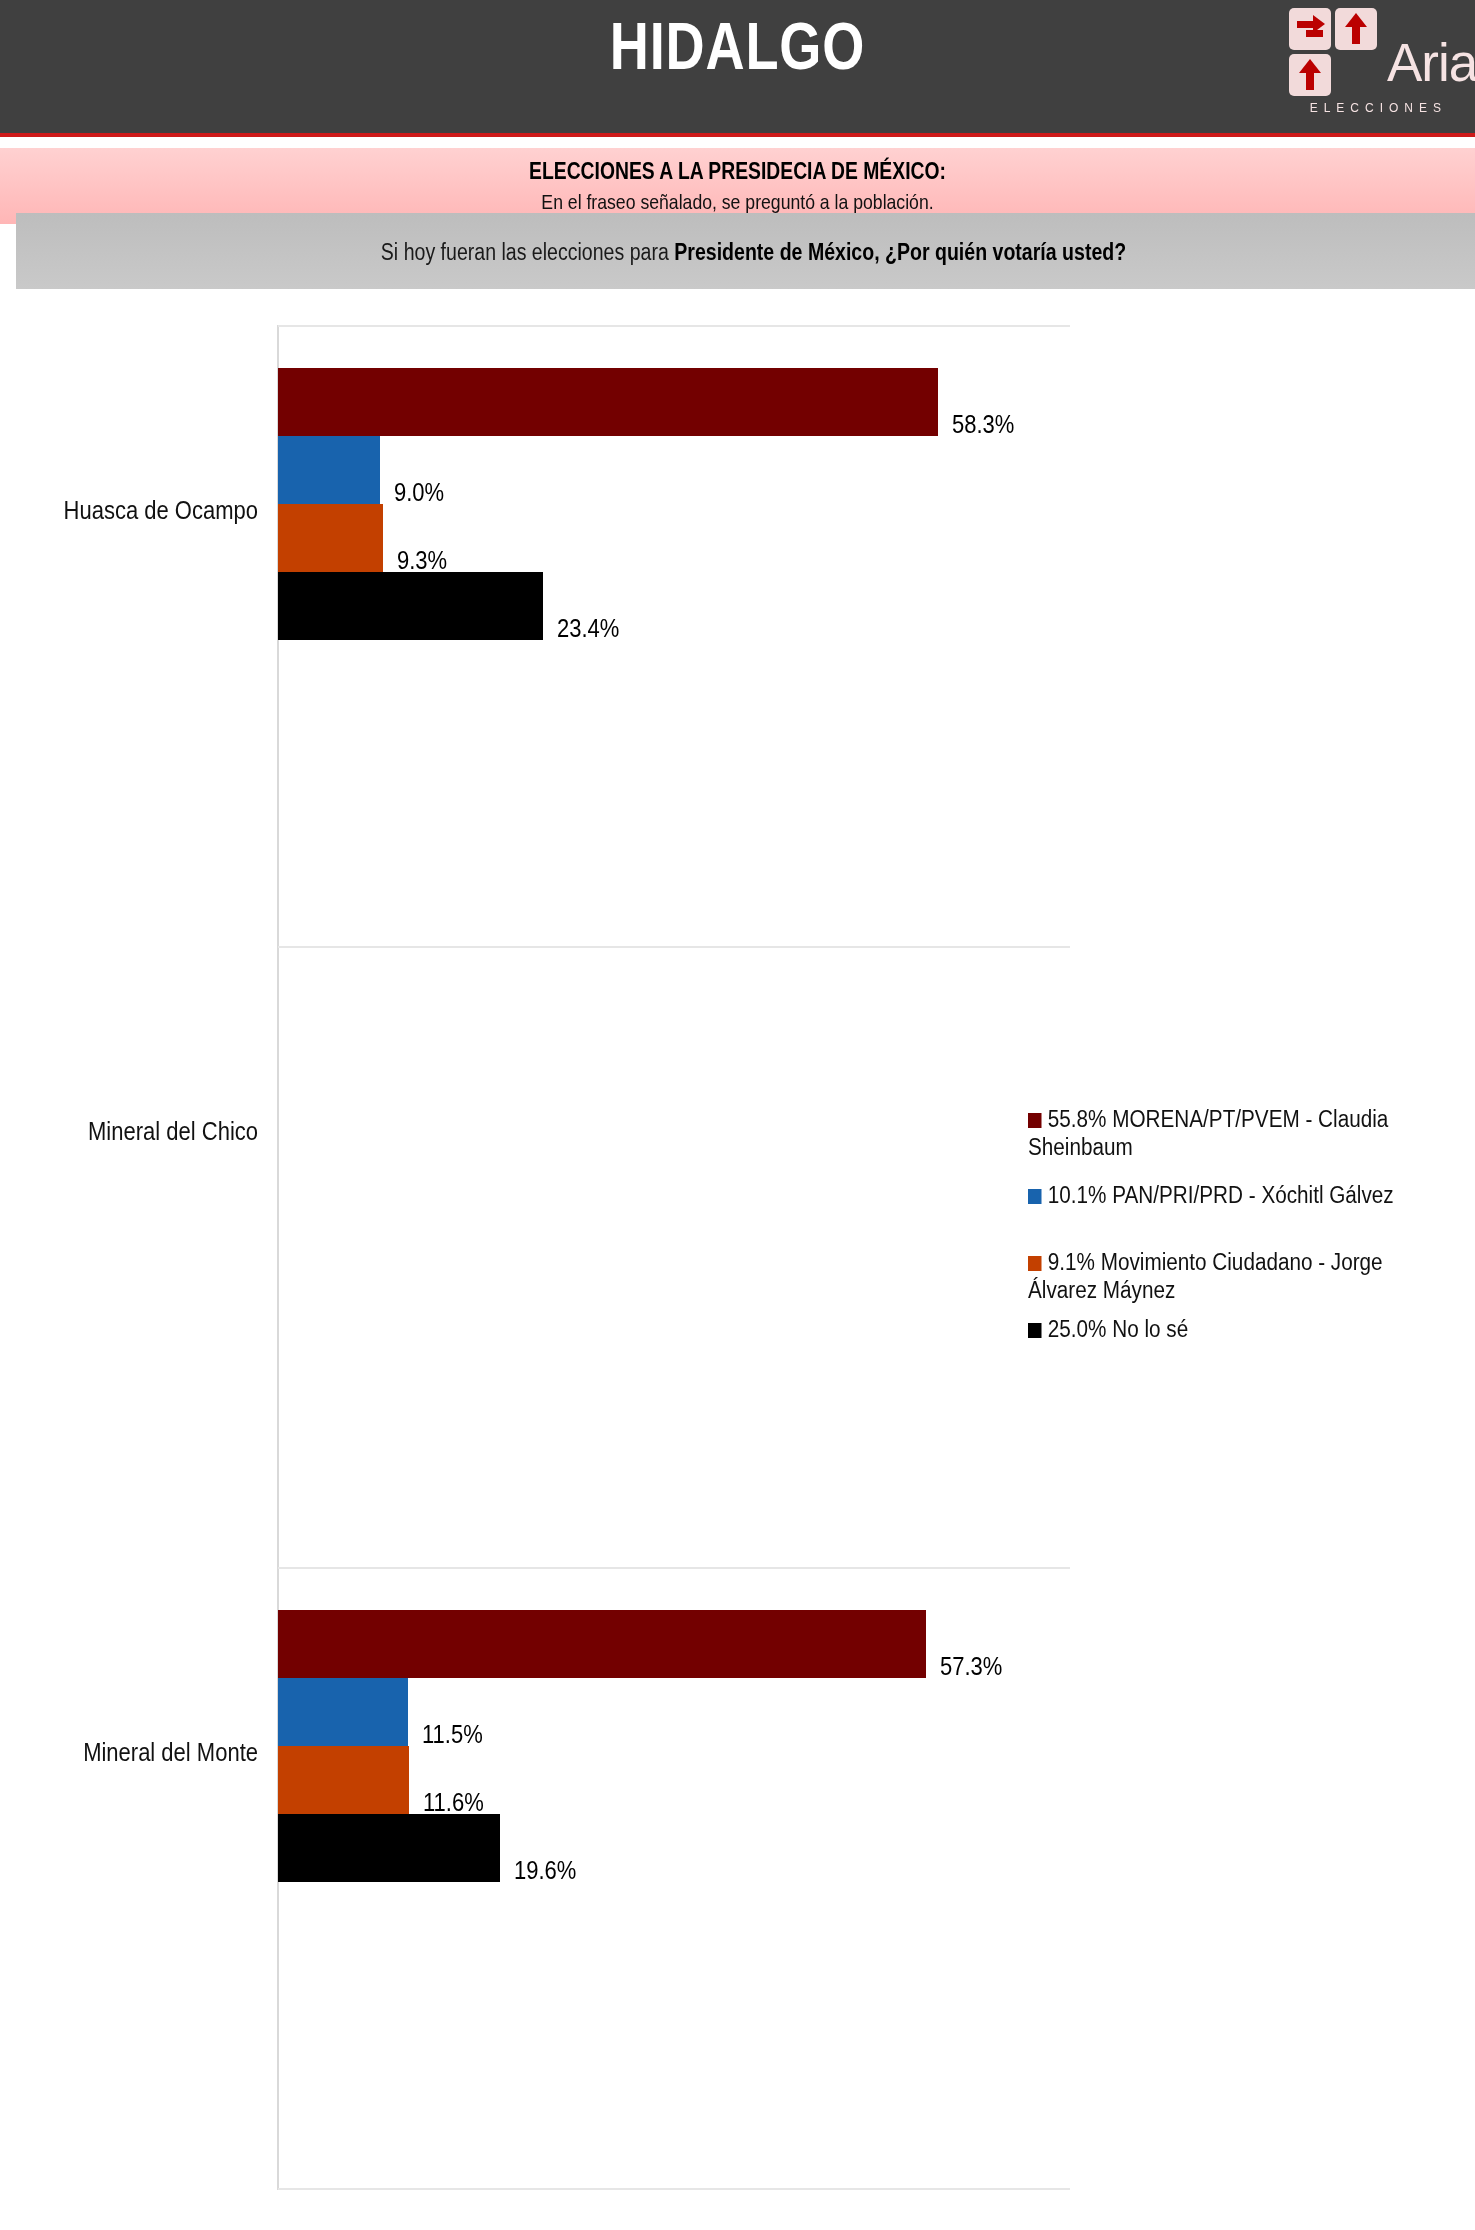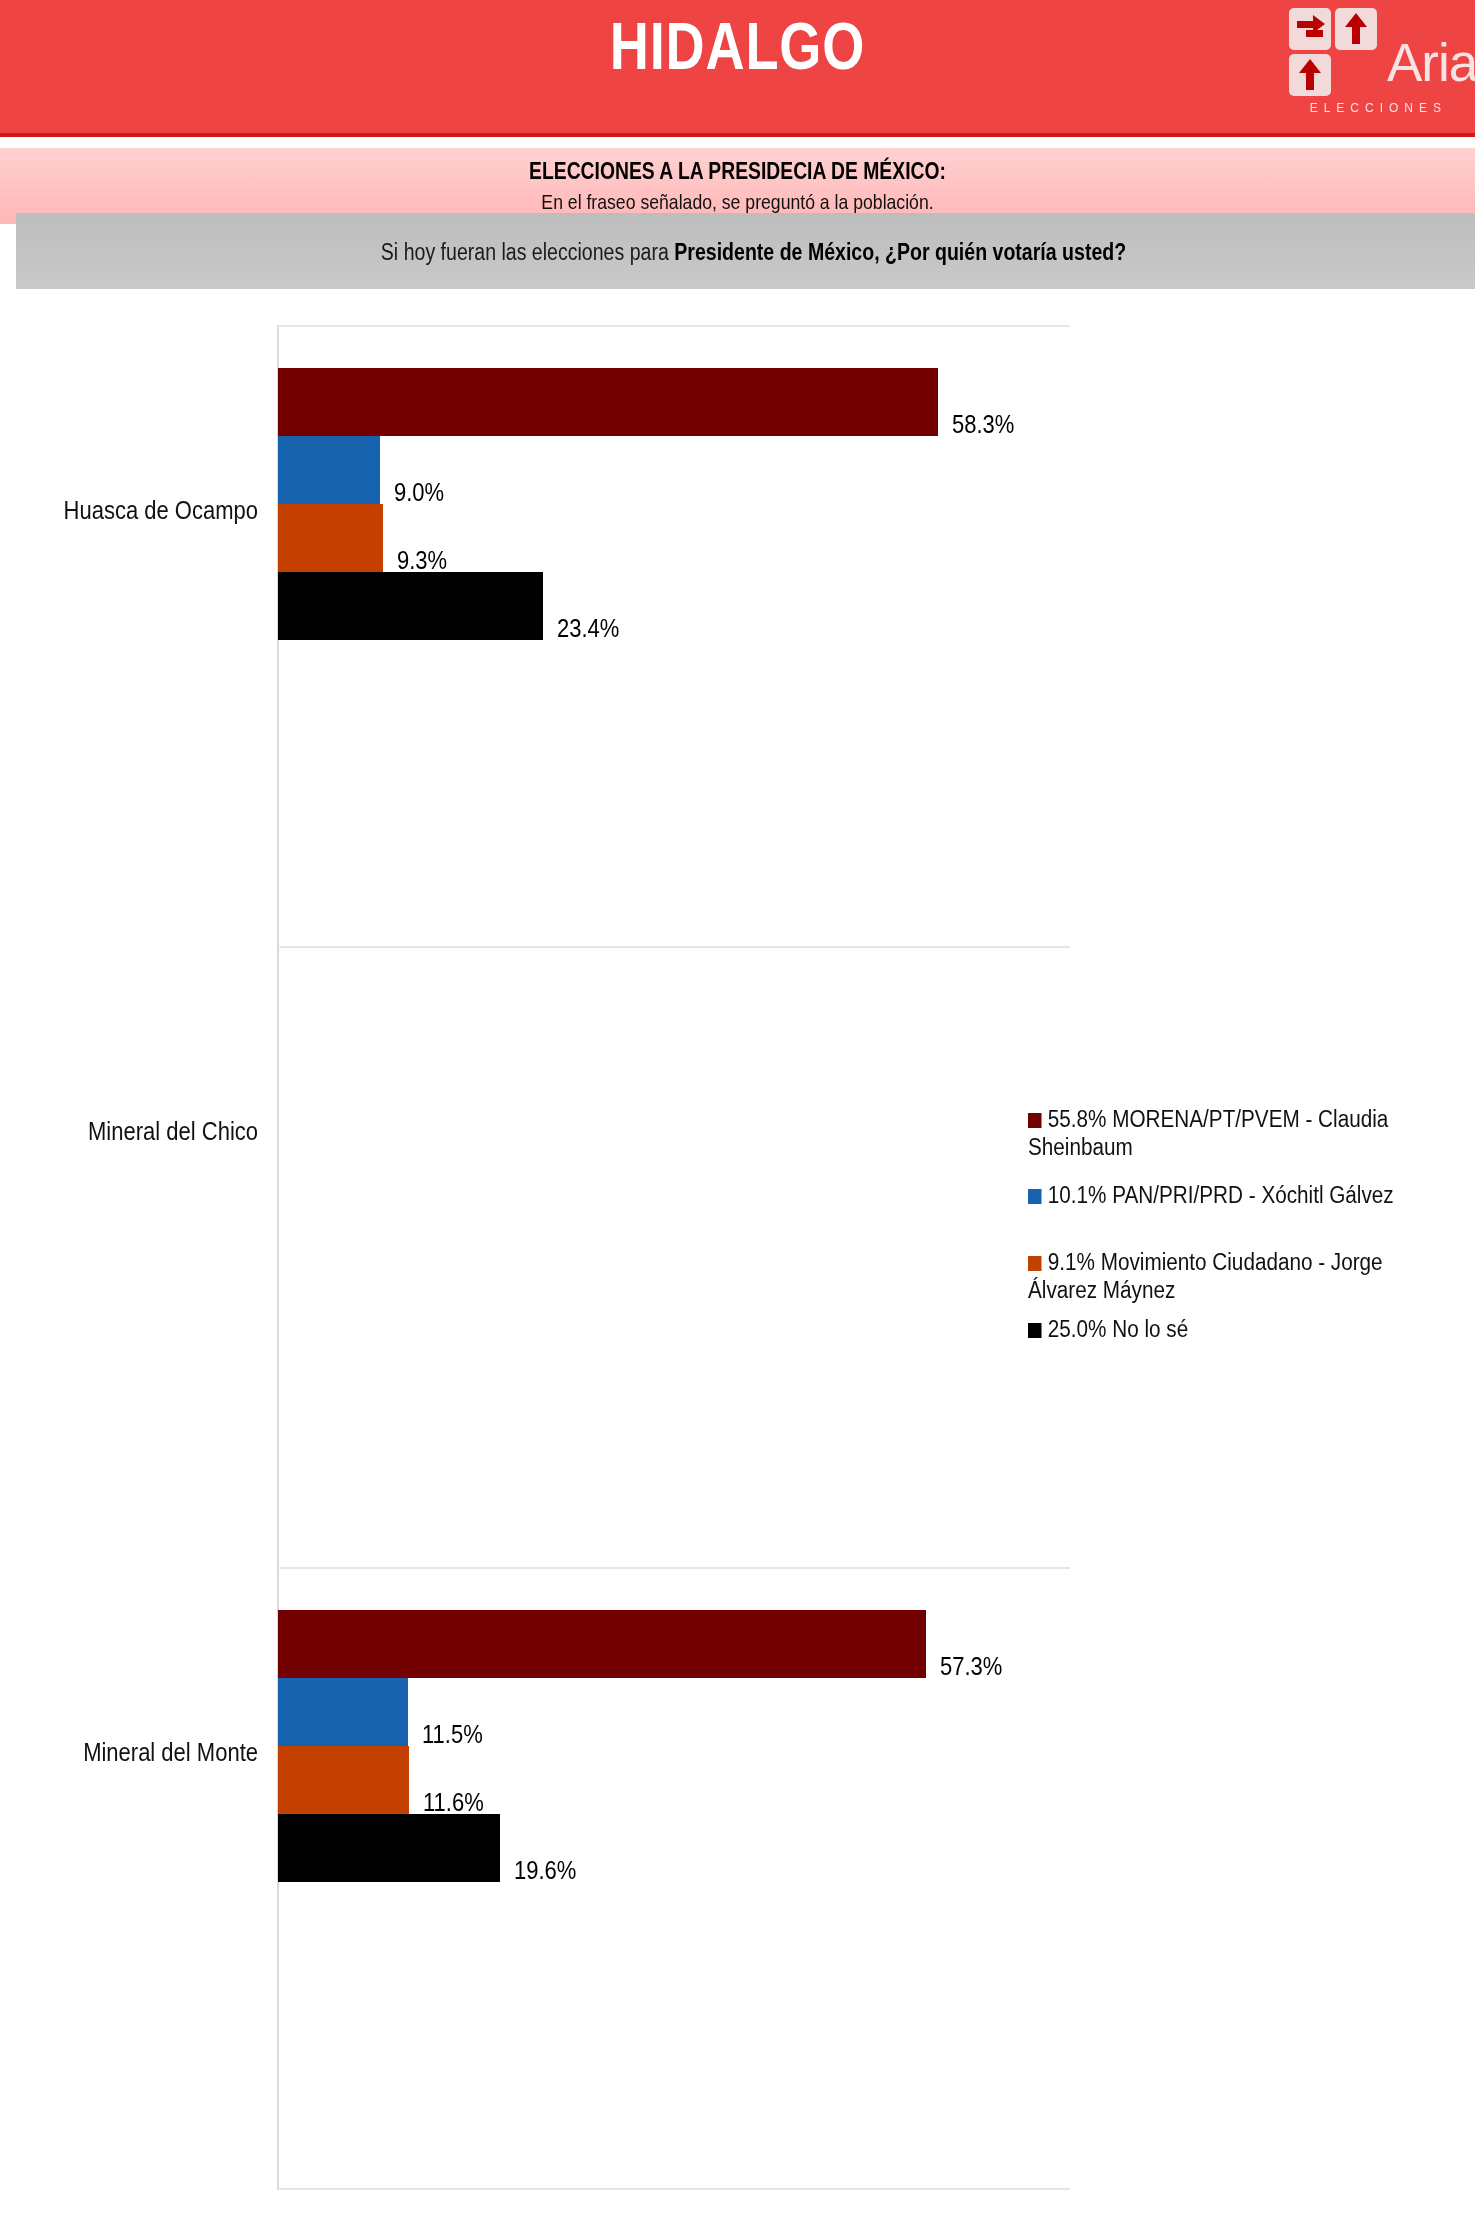--- a/index.html
+++ b/index.html
@@ -7,21 +7,21 @@
     width:1475px;height:2230px;
     background:#ffffff;
     font-family:"Liberation Sans", sans-serif;
     overflow:hidden;
     position:relative;
   }
 
   
   .header{
     position:absolute;left:0;top:0;width:1475px;height:133px;
-    background:#ef4444;
+    background:#404040;
   }
   .header-title{
     position:absolute;left:0;top:8px;width:1475px;
     text-align:center;
     color:#ffffff;
     font-family:"Liberation Sans Narrow","Liberation Sans",sans-serif;
     font-size:66px;
     font-weight:bold;
     letter-spacing:1px;
     transform:scaleX(0.82);

